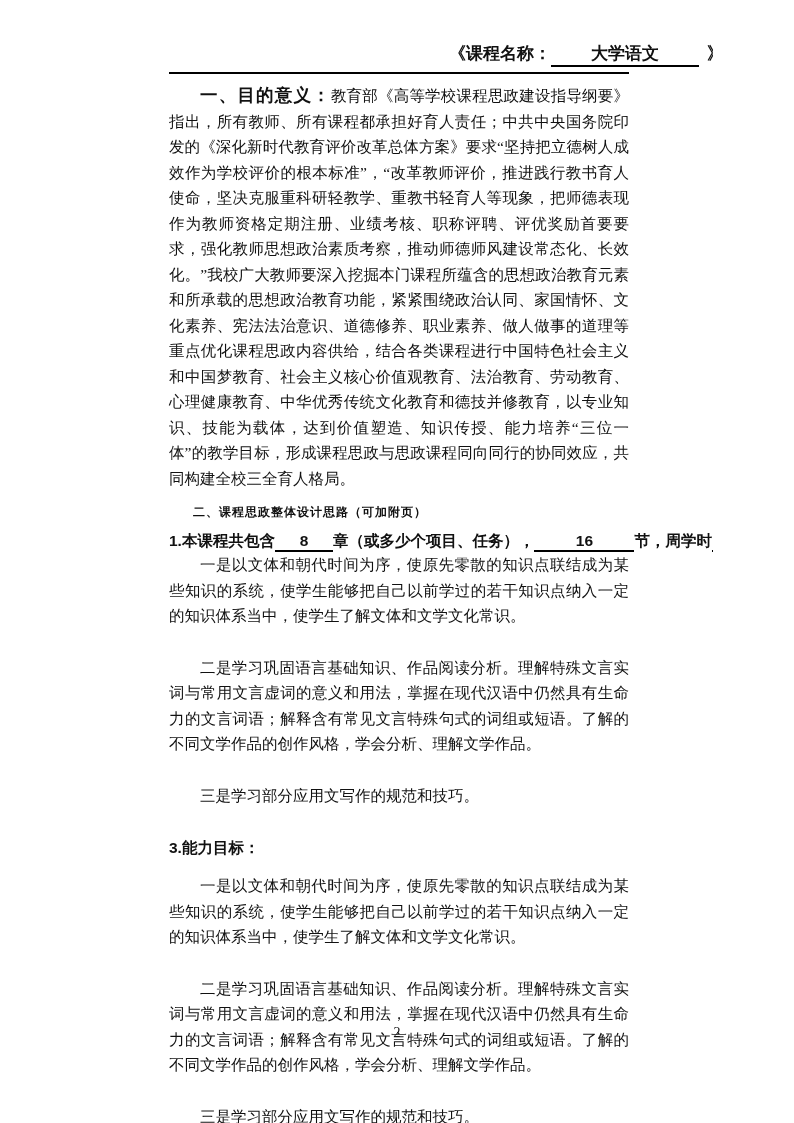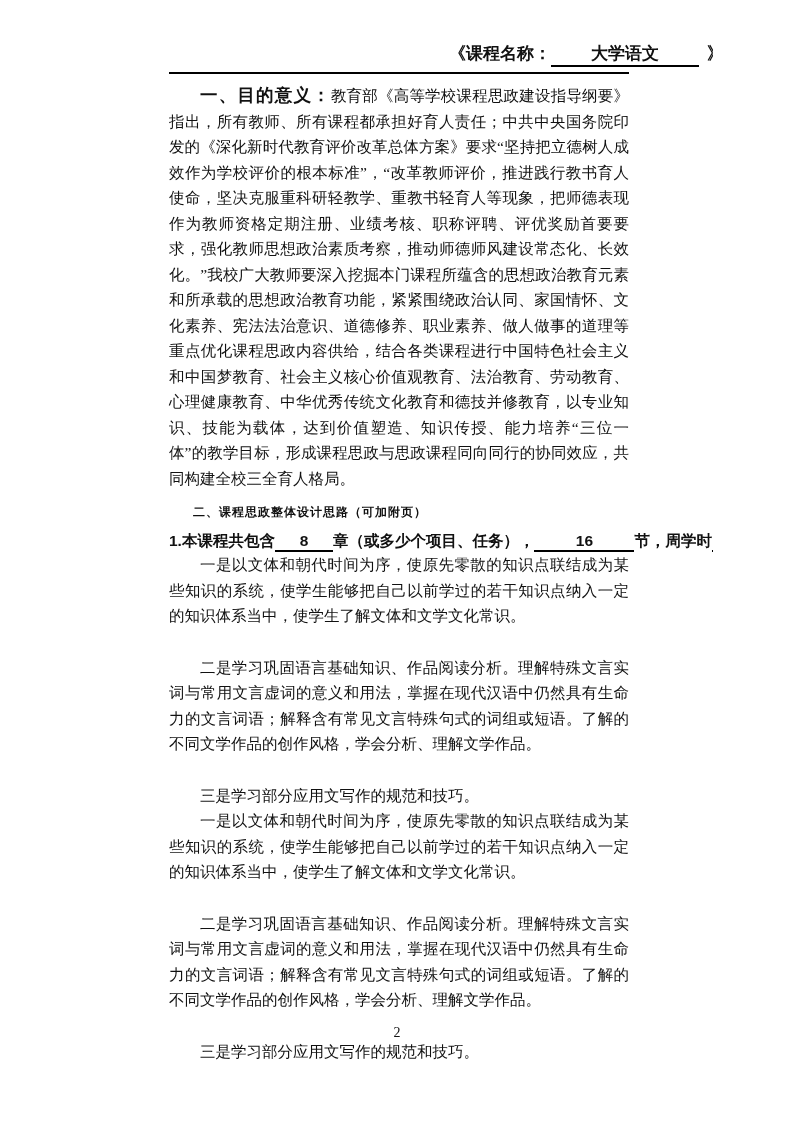--- a/index.html
+++ b/index.html
@@ -104,19 +104,20 @@
   <p class="par par-first"><b class="h-inline">一、目的意义：</b><span>教育部《高等学校课程思政建设指导纲要》指出，所有教师、所有课程都承担好育人责任；中共中央国务院印发的《深化新时代教育评价改革总体方案》要求“坚持把立德树人成效作为学校评价的根本标准”，“改革教师评价，推进践行教书育人使命，坚决克服重科研轻教学、重教书轻育人等现象，把师德表现作为教师资格定期注册、业绩考核、职称评聘、评优奖励首要要求，强化教师思想政治素质考察，推动师德师风建设常态化、长效化。”我校广大教师要深入挖掘本门课程所蕴含的思想政治教育元素和所承载的思想政治教育功能，紧紧围绕政治认同、家国情怀、文化素养、宪法法治意识、道德修养、职业素养、做人做事的道理等重点优化课程思政内容供给，结合各类课程进行中国特色社会主义和中国梦教育、社会主义核心价值观教育、法治教育、劳动教育、心理健康教育、中华优秀传统文化教育和德技并修教育，以专业知识、技能为载体，达到价值塑造、知识传授、能力培养“三位一体”的教学目标，形成课程思政与思政课程同向同行的协同效应，共同构建全校三全育人格局。</span></p>
 
   <h2 class="sec">二、课程思政整体设计思路（可加附页）</h2>
 
   <p class="item-line"><span>1.本课程共包含</span><span class="blank blank-chapters">8</span><span>章（或多少个项目、任务），</span><span class="blank blank-sections">16</span><span>节，周学时</span><span class="blank blank-hours">2</span></p>
 
   <p class="par">一是以文体和朝代时间为序，使原先零散的知识点联结成为某些知识的系统，使学生能够把自己以前学过的若干知识点纳入一定的知识体系当中，使学生了解文体和文学文化常识。</p>
   <p class="par spaced">二是学习巩固语言基础知识、作品阅读分析。理解特殊文言实词与常用文言虚词的意义和用法，掌握在现代汉语中仍然具有生命力的文言词语；解释含有常见文言特殊句式的词组或短语。了解的不同文学作品的创作风格，学会分析、理解文学作品。</p>
   <p class="par spaced">三是学习部分应用文写作的规范和技巧。</p>
 
+  <h3 class="sub">3.能力目标：</h3>
   <p class="par">一是以文体和朝代时间为序，使原先零散的知识点联结成为某些知识的系统，使学生能够把自己以前学过的若干知识点纳入一定的知识体系当中，使学生了解文体和文学文化常识。</p>
   <p class="par spaced">二是学习巩固语言基础知识、作品阅读分析。理解特殊文言实词与常用文言虚词的意义和用法，掌握在现代汉语中仍然具有生命力的文言词语；解释含有常见文言特殊句式的词组或短语。了解的不同文学作品的创作风格，学会分析、理解文学作品。</p>
   <p class="par spaced">三是学习部分应用文写作的规范和技巧。</p>
 
   <div class="page-number">2</div>
 
 </div>
 
 </body></html>

